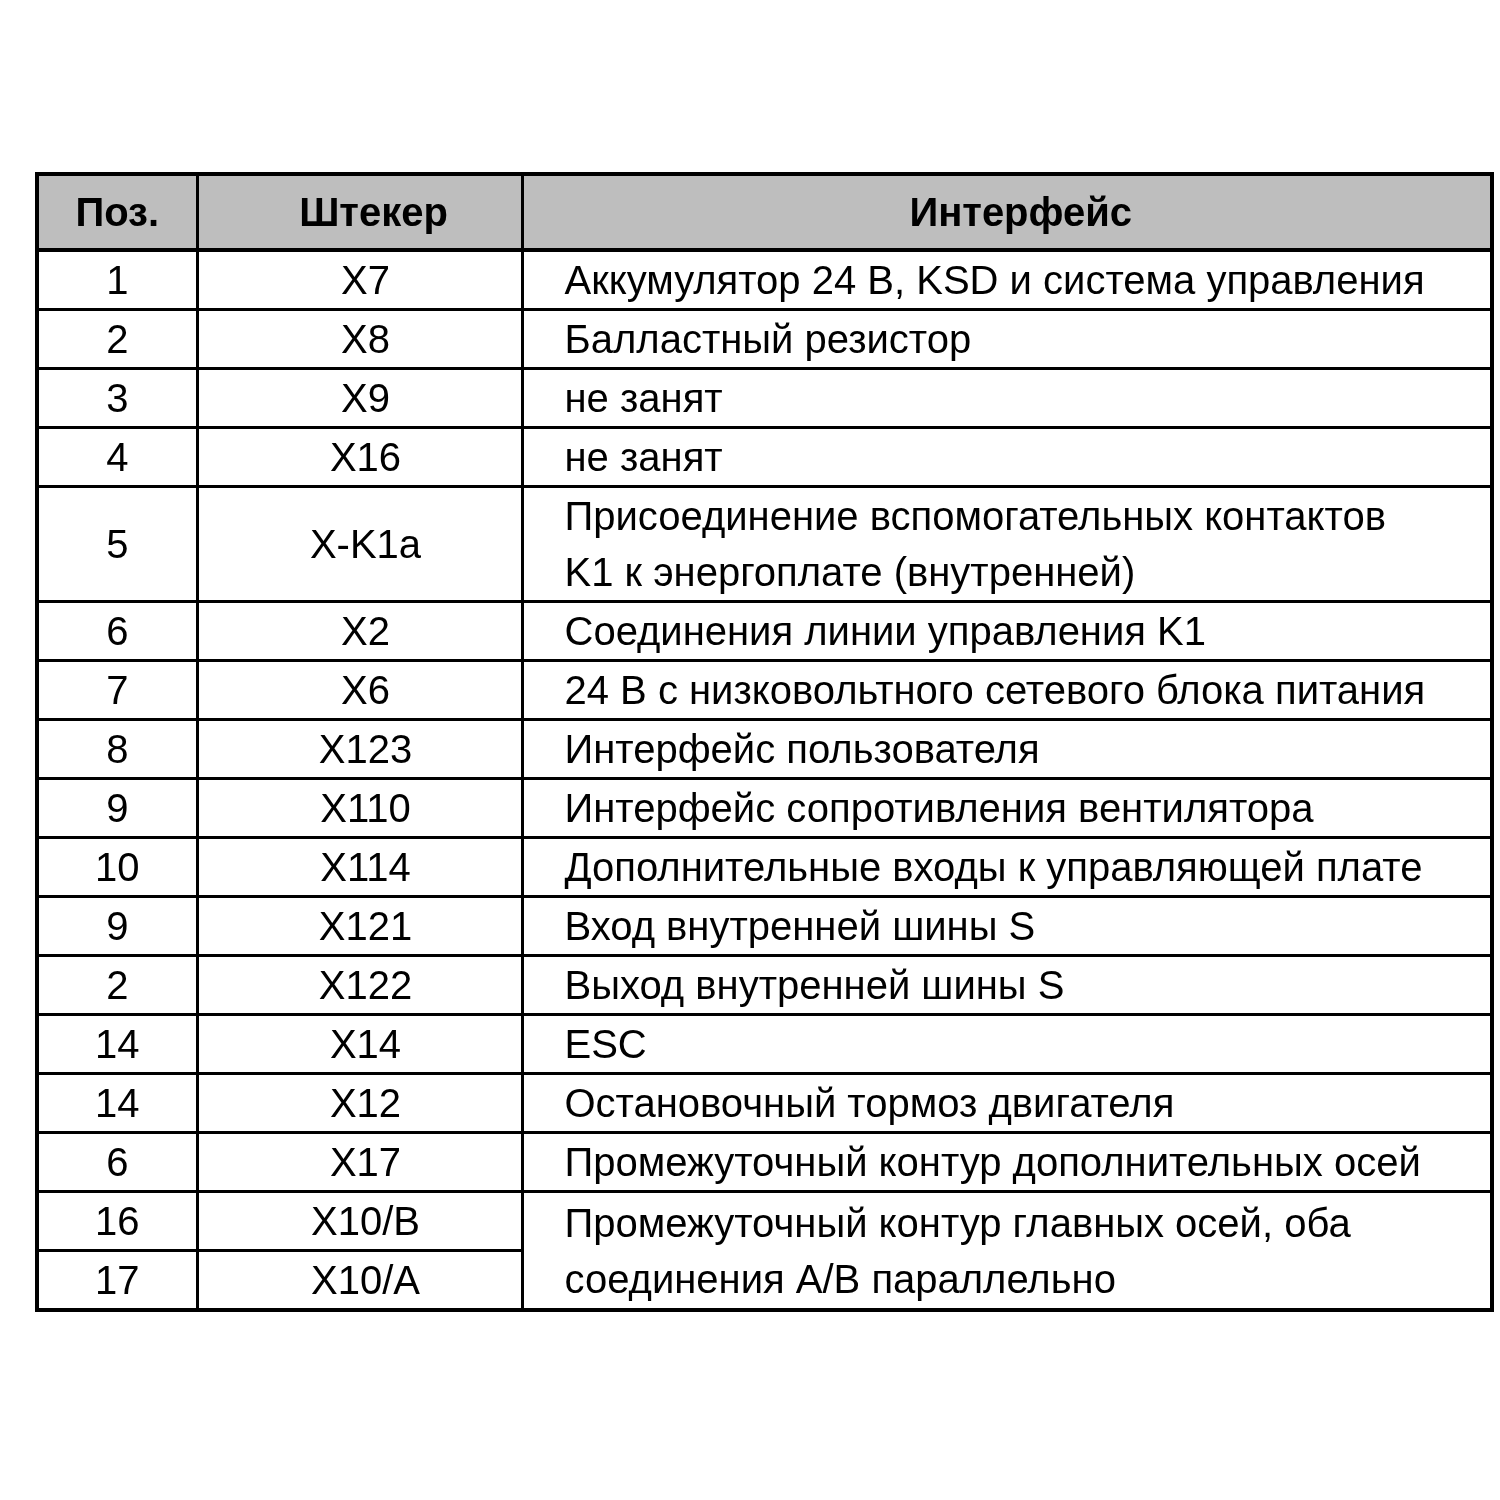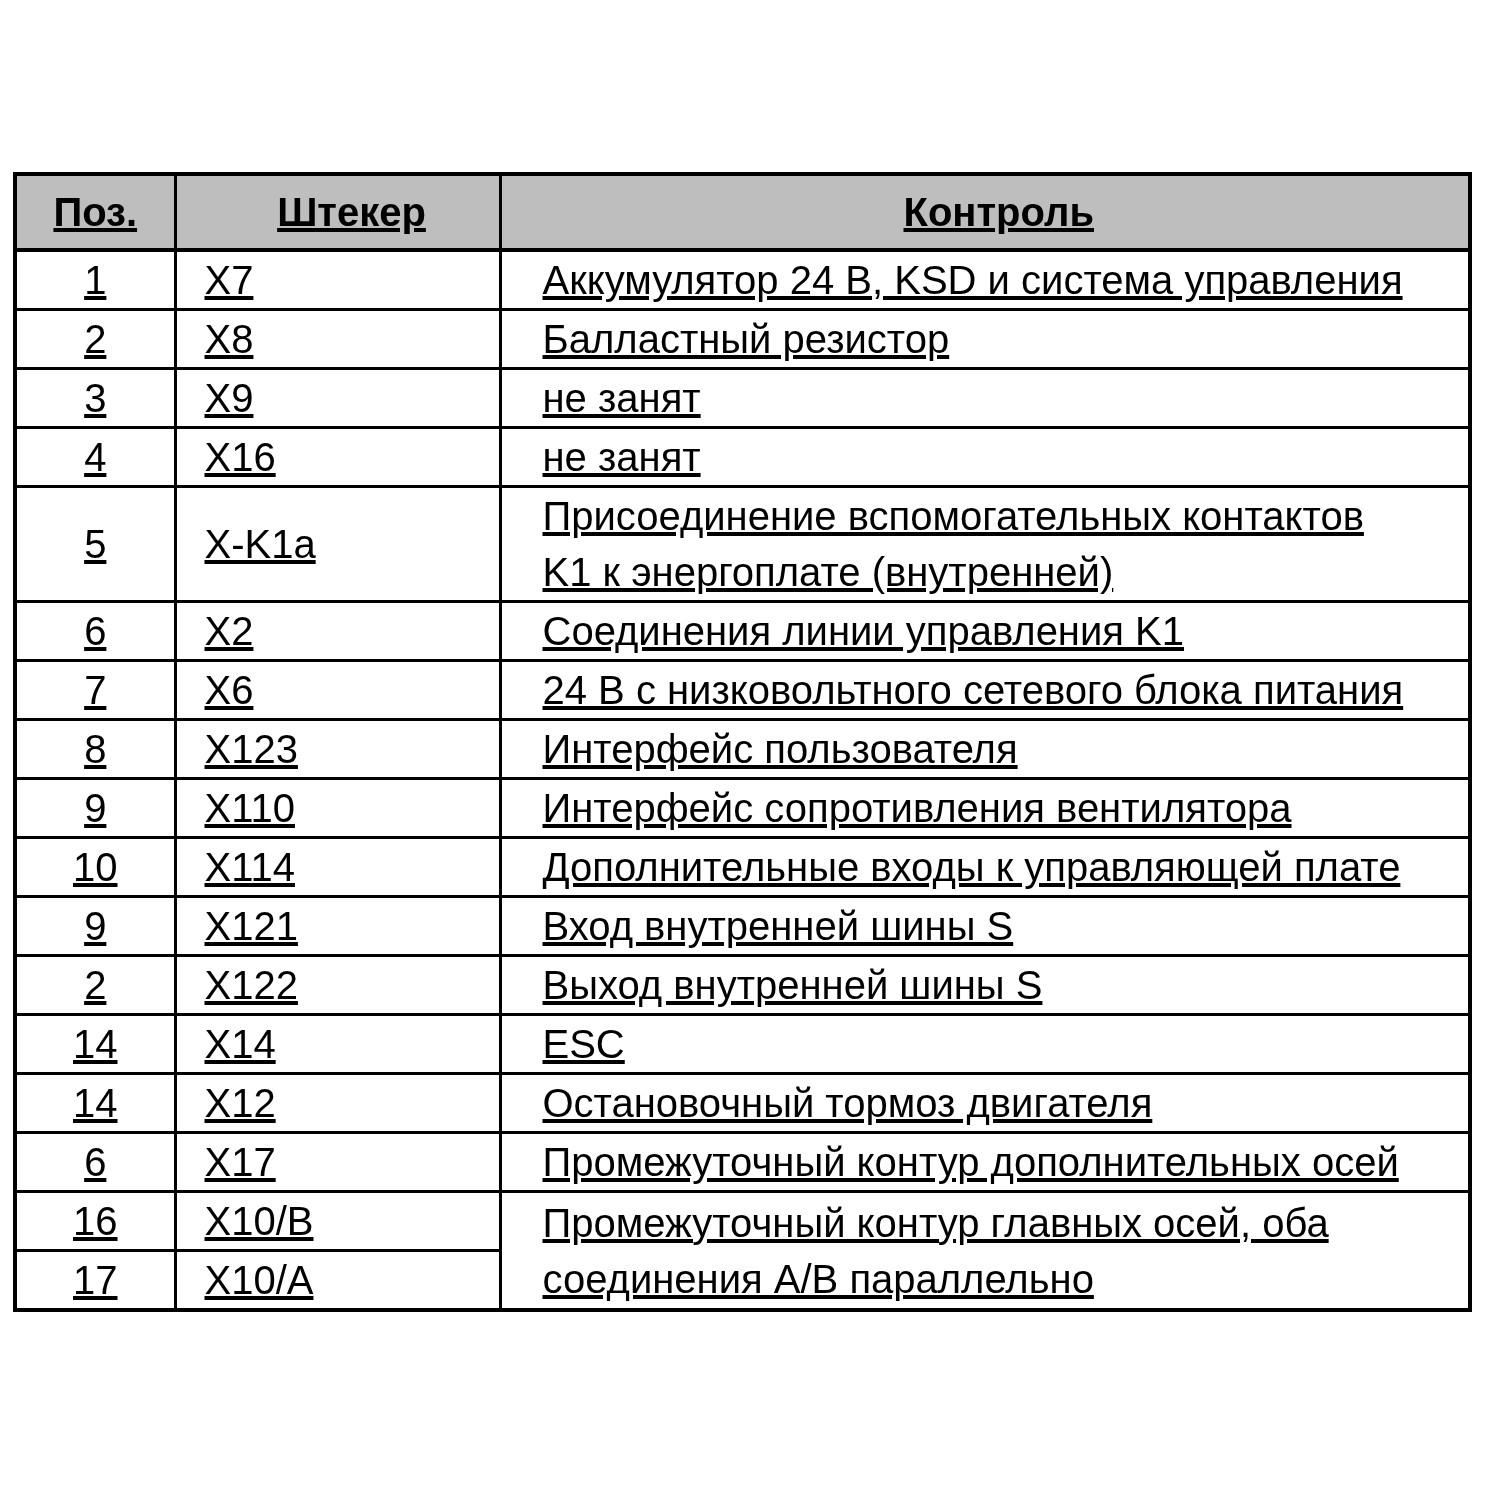--- a/index.html
+++ b/index.html
@@ -11,27 +11,26 @@
   }
   .page {
     position: relative;
     width: 1500px;
     height: 1500px;
     background: #ffffff;
     overflow: hidden;
   }
   table.connector-table {
     position: absolute;
-    left: 13px;
+    left: 35px;
     top: 172px;
     width: 1455px;
     border-collapse: collapse;
     table-layout: fixed;
     border: 4px solid #000000;
-    text-decoration: underline;
   }
   .connector-table th,
   .connector-table td {
     border: 3px solid #000000;
     font-size: 40px;
     vertical-align: middle;
     overflow: hidden;
   }
   .connector-table th {
     background: #bebebe;
@@ -47,22 +46,22 @@
   }
   .connector-table td {
     height: 56px;
     line-height: 56px;
     padding: 0;
   }
   .connector-table td.cell-pos {
     text-align: center;
   }
   .connector-table td.cell-plug {
-    text-align: left;
-    padding-left: 28px;
+    text-align: center;
+    padding-left: 12px;
   }
   .connector-table td.cell-desc {
     text-align: left;
     padding-left: 41px;
     white-space: pre-line;
   }
 </style>
 </head>
 <body>
 
@@ -71,21 +70,21 @@
   <table class="connector-table">
     <colgroup>
       <col style="width:160px">
       <col style="width:325px">
       <col style="width:970px">
     </colgroup>
     <thead>
       <tr>
         <th class="col-pos">Поз.</th>
         <th class="col-plug">Штекер</th>
-        <th class="col-desc">Контроль</th>
+        <th class="col-desc">Интерфейс</th>
       </tr>
     </thead>
     <tbody>
       <tr>
         <td class="cell-pos">1</td>
         <td class="cell-plug">X7</td>
         <td class="cell-desc">Аккумулятор 24 В, KSD и система управления</td>
       </tr>
       <tr>
         <td class="cell-pos">2</td>

